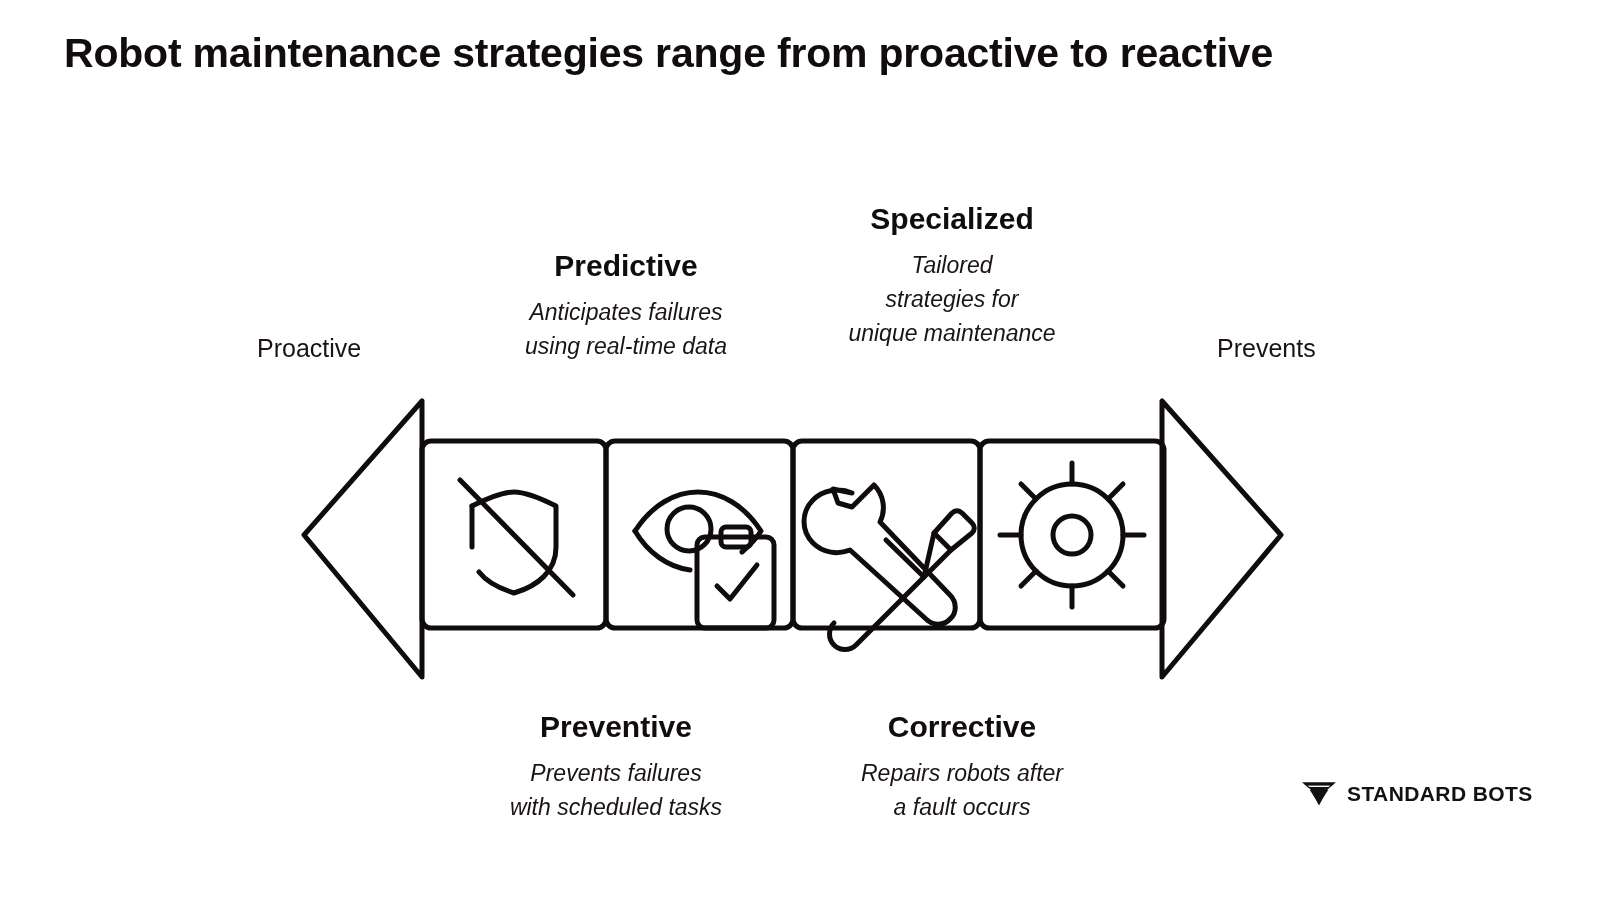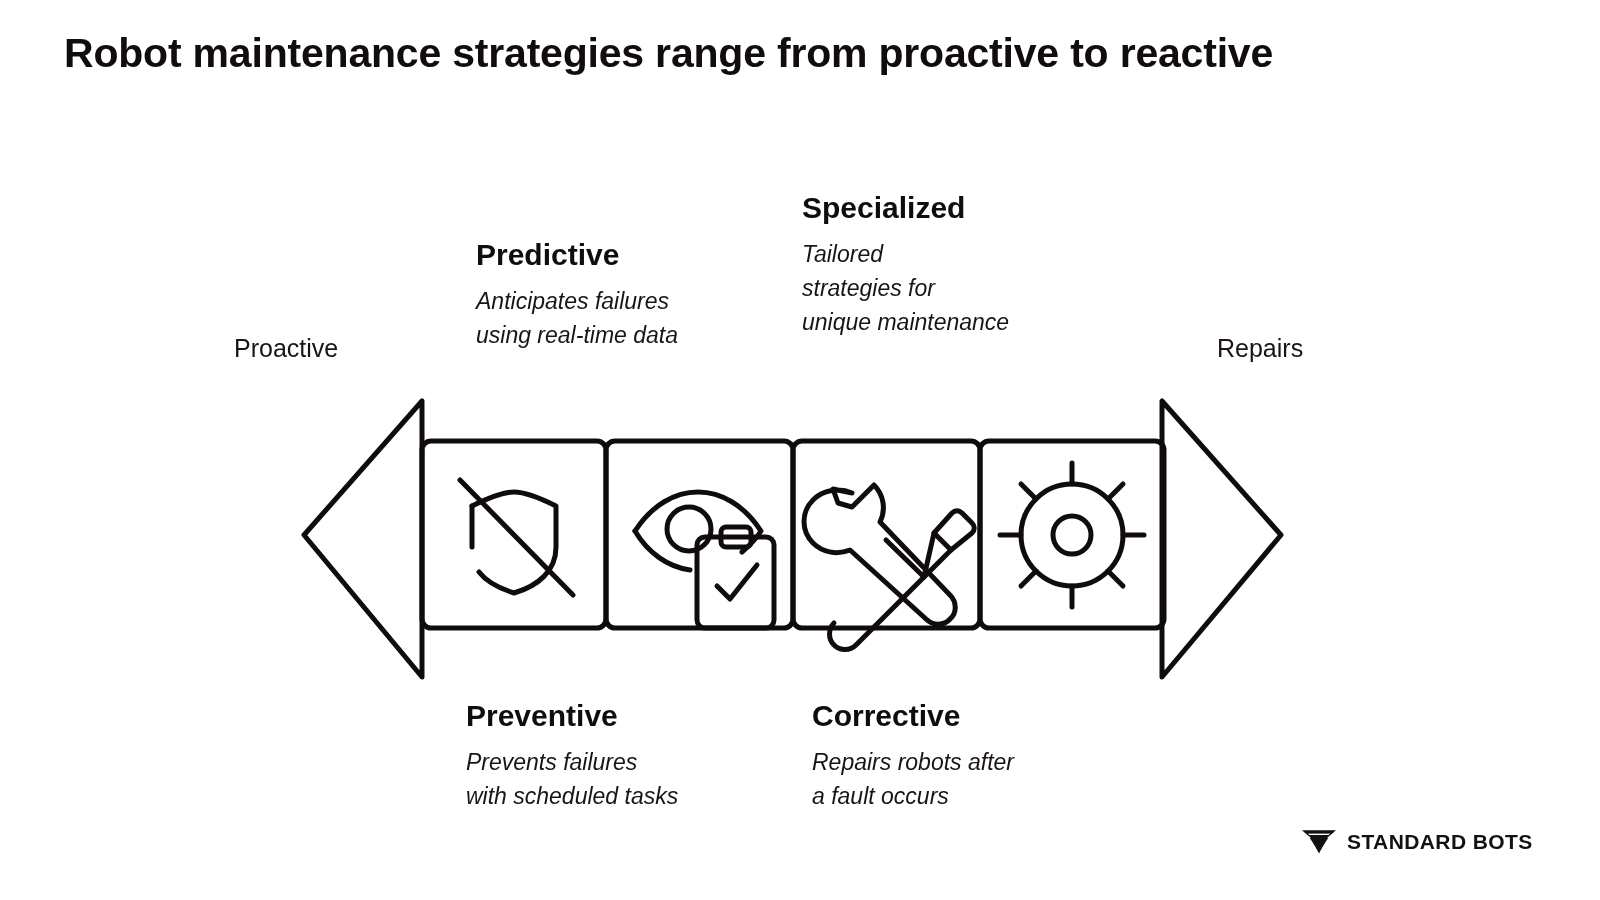--- a/index.html
+++ b/index.html
@@ -36,28 +36,29 @@
 
   
   .end-label {
     position: absolute;
     font-size: 25px;
     font-weight: normal;
     color: #1a1414;
     white-space: nowrap;
     text-align: center;
   }
-  .end-label.left  { left: 234px; top: 334px; }
+  .end-label.left  { left: 257px; top: 334px; }
   .end-label.right { left: 1217px; top: 334px; }
 
   
   .callout {
     position: absolute;
-    text-align: left;
+    text-align: center;
     width: 300px;
+    margin-top: 11px;
   }
   .callout .c-title {
     font-size: 30px;
     font-weight: bold;
     color: #120d0d;
     line-height: 1.18;
     white-space: nowrap;
   }
   .callout .c-desc {
     font-size: 23px;
@@ -81,21 +82,21 @@
     top: 385px;
     width: 1030px;
     height: 300px;
   }
   #diagram svg { display: block; }
 
   
   #logo {
     position: absolute;
     left: 1302px;
-    top: 826px;
+    top: 778px;
     display: flex;
     align-items: center;
     gap: 11px;
   }
   #logo .logo-text {
     font-size: 21px;
     font-weight: bold;
     letter-spacing: 0.4px;
     color: #151111;
     white-space: nowrap;
@@ -103,21 +104,21 @@
 </style>
 </head>
 <body>
 
 <div id="stage">
 
   <div class="title">Robot maintenance strategies range from proactive to reactive</div>
 
   <div class="end-label left">Proactive</div>
 
-  <div class="end-label right">Repairs</div>
+  <div class="end-label right">Prevents</div>
 
   <div class="callout" id="callout-predictive">
     <div class="c-title">Predictive</div>
     <div class="c-desc">
       <span class="ln">Anticipates failures</span>
       <span class="ln">using real-time data</span>
     </div>
   </div>
 
   <div class="callout" id="callout-specialized">

